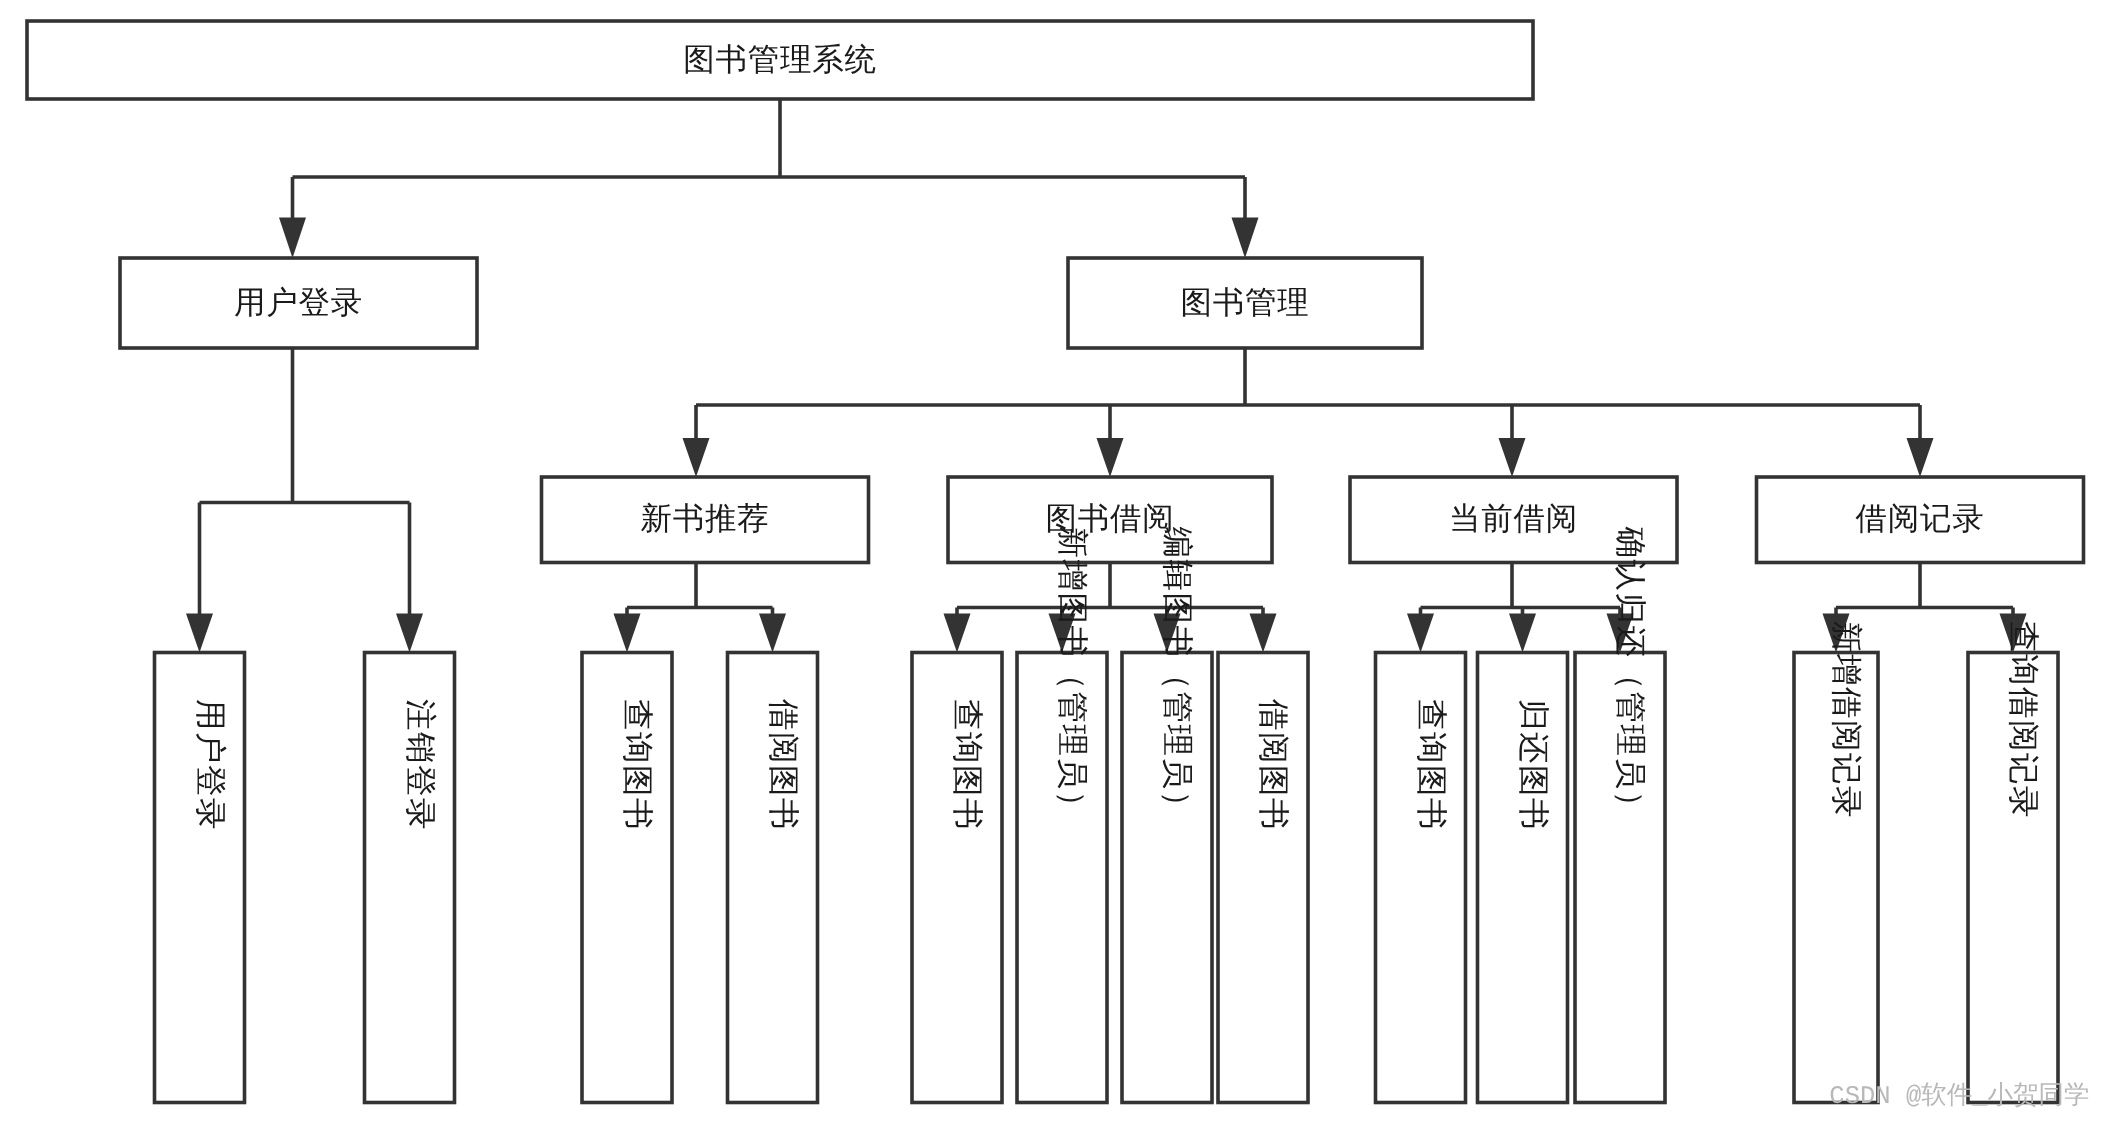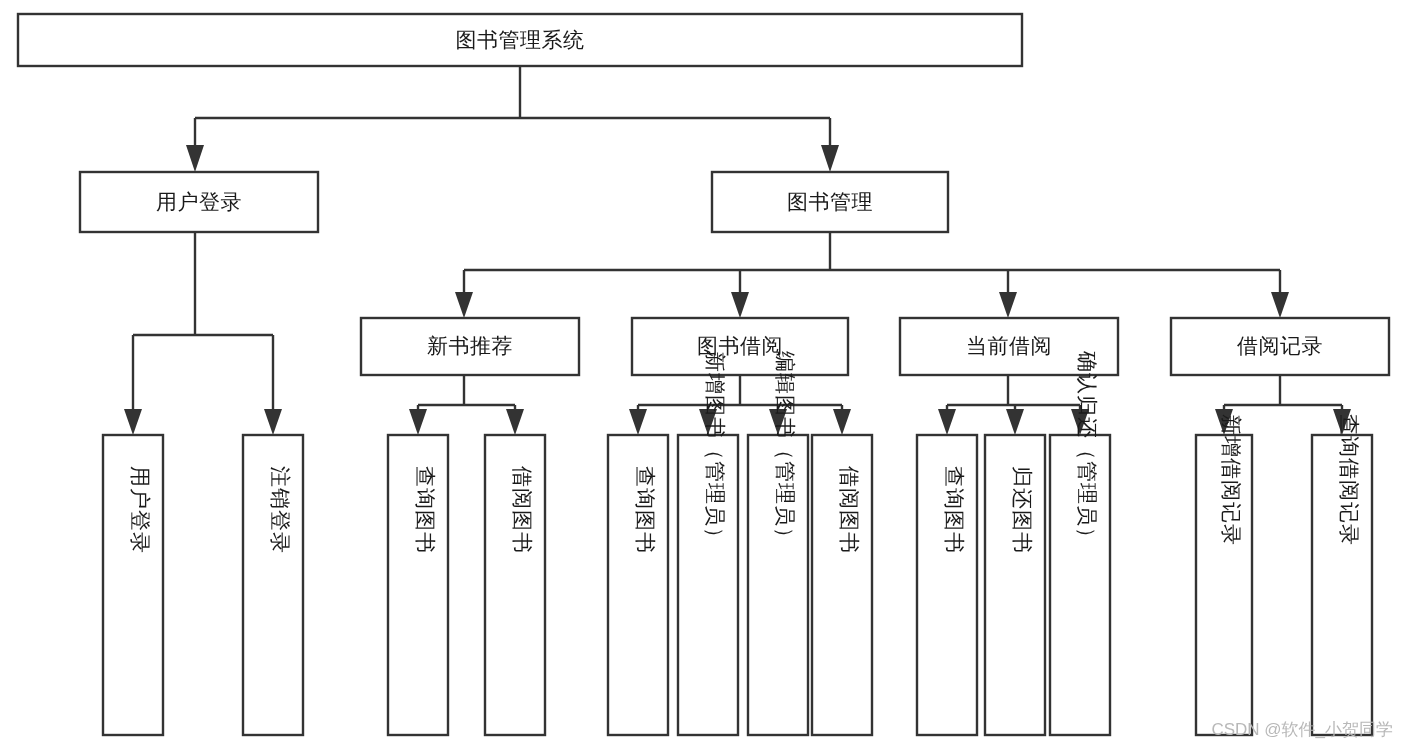--- a/index.html
+++ b/index.html
@@ -55,21 +55,21 @@
     stroke-linecap: butt;
   }
   .arrow-head {
     fill: #333333;
     stroke: none;
   }
   .watermark {
     position: absolute;
     right: 12px;
     bottom: 6px;
-    font-family: Liberation Sans, sans-serif;
+    font-family: Liberation Mono, monospace;
     font-size: 17px;
     color: #b8b8b8;
     white-space: nowrap;
     user-select: none;
   }
 </style>
 </head>
 <body>
 
 <div id="diagram-root">

